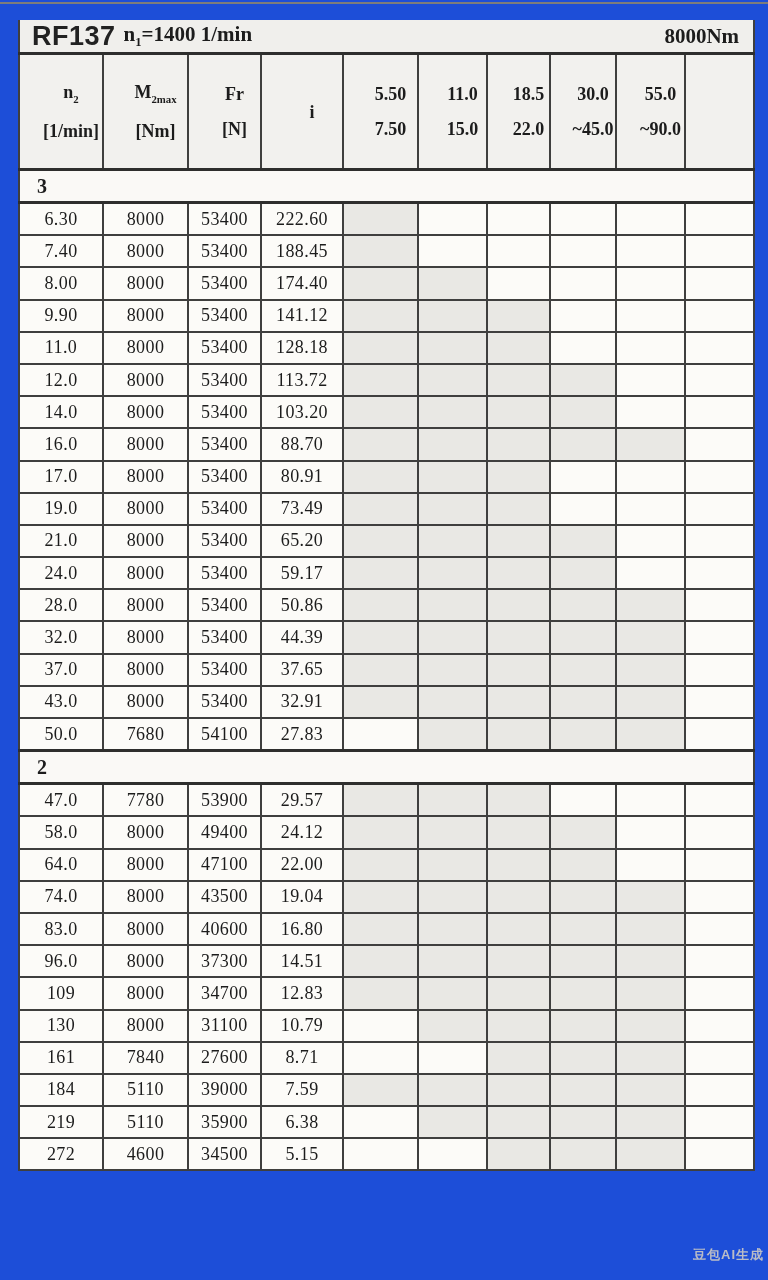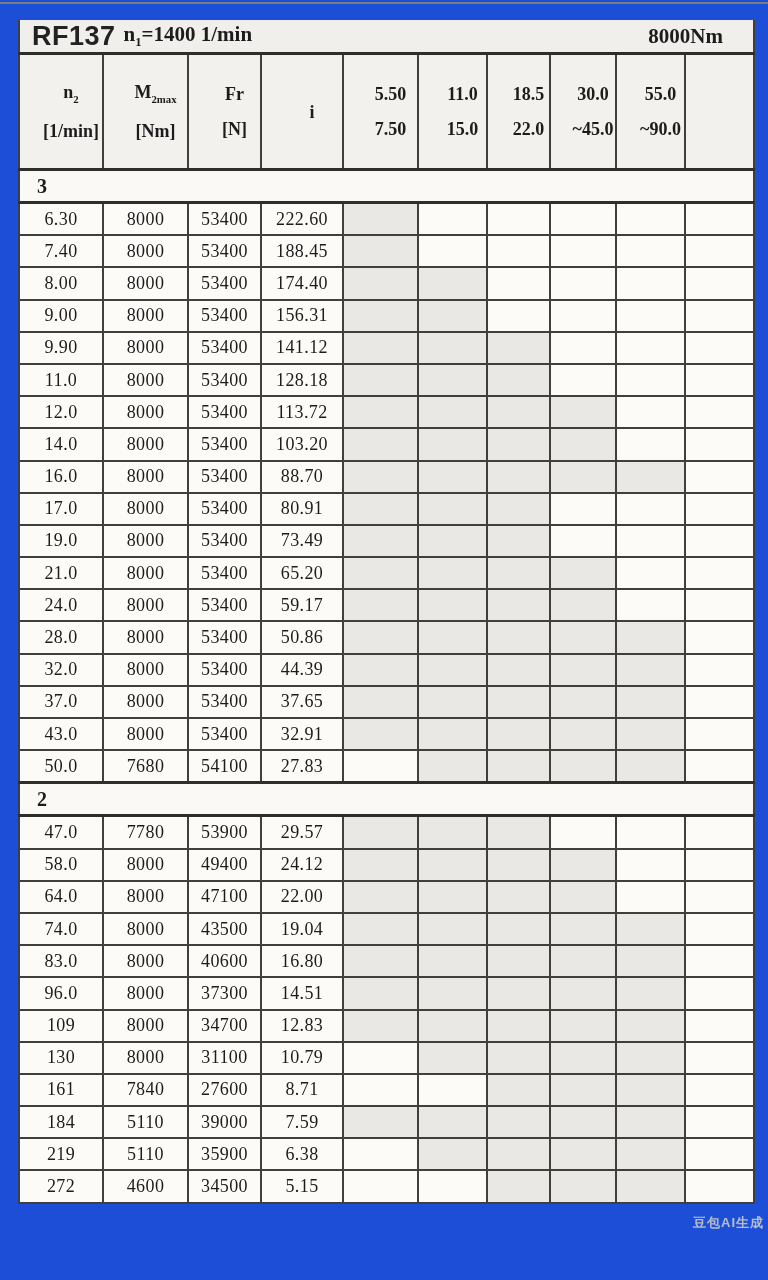--- a/index.html
+++ b/index.html
@@ -24,42 +24,42 @@
     height:32px; background:#f0efec; vertical-align:middle;
   }
   .title-flex { display:flex; align-items:center; width:100%; }
   .model {
     font-family:"Liberation Sans", sans-serif;
     font-size:27px; font-weight:600; letter-spacing:0.5px;
     padding-left:12px; color:#222;
   }
   .speed { font-size:21px; font-weight:bold; padding-left:8px; white-space:nowrap; }
   .speed sub, .h-top sub { font-size:0.60em; }
-  .torque { margin-left:auto; font-size:21px; font-weight:bold; padding-right:30px; }
+  .torque { margin-left:auto; font-size:21px; font-weight:bold; padding-right:14px; }
   
   tr.header-row th {
     height:113px; background:#f2f1ee; font-weight:bold; font-size:18px;
     border-bottom:3px solid #2e2e2d; vertical-align:middle; text-align:center;
   }
   .h-wrap { display:flex; flex-direction:column; align-items:center; gap:17px;margin-left:20px; }
   .h-top, .h-bot { line-height:1; white-space:nowrap; }
   
   tr.section-row td {
     height:30px; background:#faf9f6; font-weight:bold; font-size:20px;
     text-align:left; padding-left:17px; vertical-align:middle;
     border-top:3px solid #2e2e2d; border-bottom:3px solid #2e2e2d;
   }
   
   tr.data-row td {
     height:30.2px; background:#fcfbf8; font-size:18px; letter-spacing:0.4px;
     text-align:center; vertical-align:middle;
   }
   tr.data-row td.power-cell.shaded { background:var(--shaded, #e9e8e4); }
   .watermark {
-    position:absolute; top:1214px; right:4px;
+    position:absolute; top:1246px; right:4px;
     font-family:"Liberation Sans", sans-serif;
     font-size:13px; font-weight:bold; color:#cbc9c5;
     letter-spacing:1px; opacity:0.9;
   }
 </style>
 </head>
 <body>
 
 <div class="canvas">
   <div class="topline"></div>
@@ -182,32 +182,20 @@
           <td>53400</td>
           <td>174.40</td>
           <td class="power-cell shaded"></td>
           <td class="power-cell shaded"></td>
           <td class="power-cell"></td>
           <td class="power-cell"></td>
           <td class="power-cell"></td>
           <td class="power-cell"></td>
         </tr>
         <tr class="data-row">
-          <td>9.00</td>
-          <td>8000</td>
-          <td>53400</td>
-          <td>156.31</td>
-          <td class="power-cell shaded"></td>
-          <td class="power-cell shaded"></td>
-          <td class="power-cell"></td>
-          <td class="power-cell"></td>
-          <td class="power-cell"></td>
-          <td class="power-cell"></td>
-        </tr>
-        <tr class="data-row">
           <td>9.90</td>
           <td>8000</td>
           <td>53400</td>
           <td>141.12</td>
           <td class="power-cell shaded"></td>
           <td class="power-cell shaded"></td>
           <td class="power-cell shaded"></td>
           <td class="power-cell"></td>
           <td class="power-cell"></td>
           <td class="power-cell"></td>

